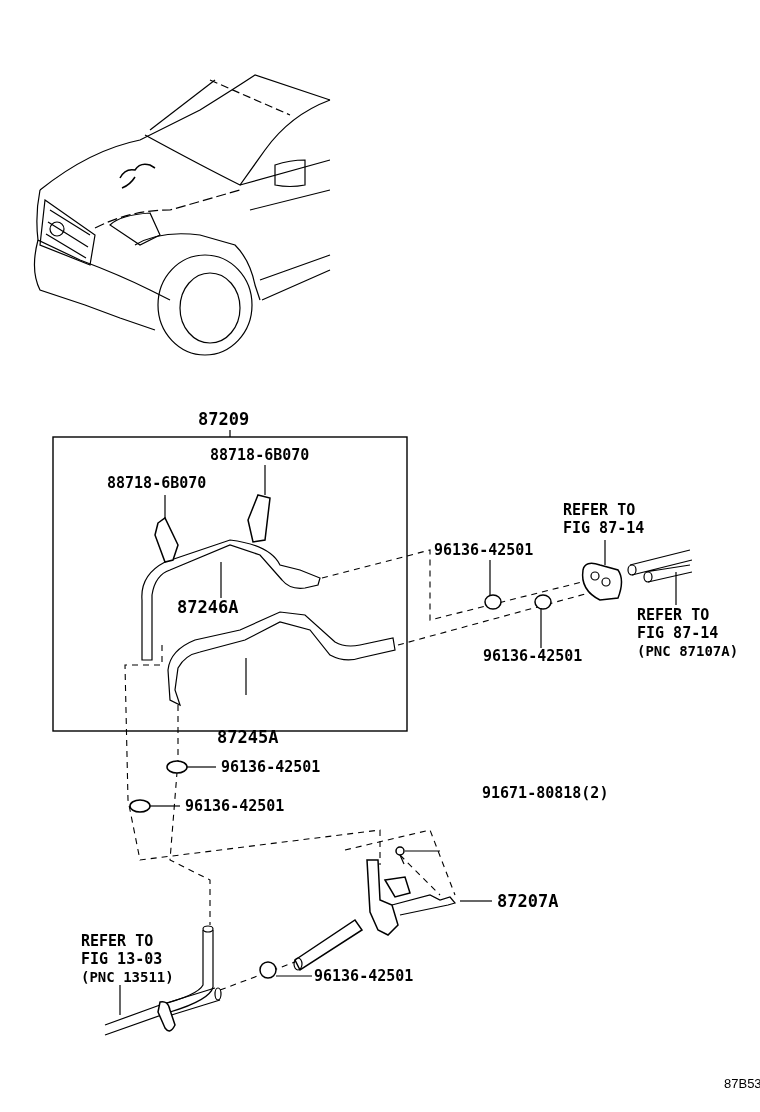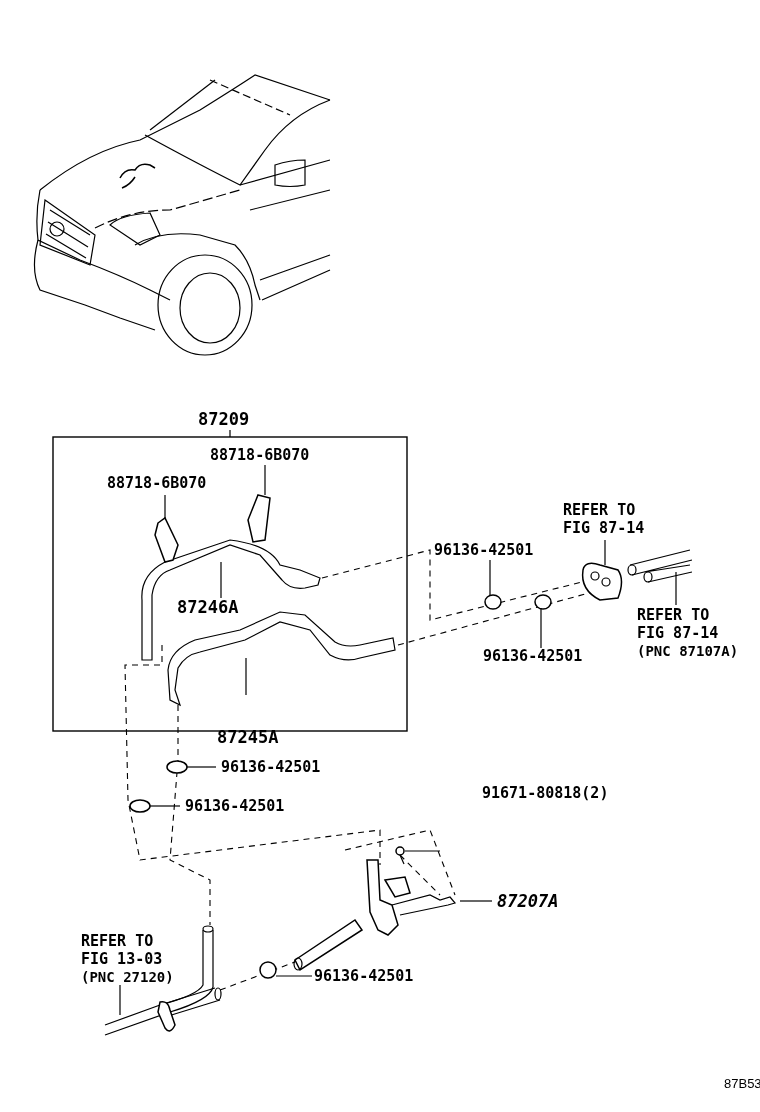--- a/index.html
+++ b/index.html
@@ -134,33 +134,33 @@
   <div class="lbl med" style="left:107px; top:476px;">88718-6B070</div>
   <div class="lbl big" style="left:177px; top:599px;">87246A</div>
   <div class="lbl big" style="left:217px; top:729px;">87245A</div>
   <div class="lbl med" style="left:434px; top:543px;">96136-42501</div>
   <div class="lbl med" style="left:483px; top:649px;">96136-42501</div>
   <div class="lbl med" style="left:221px; top:760px;">96136-42501</div>
   <div class="lbl med" style="left:185px; top:799px;">96136-42501</div>
   <div class="lbl med" style="left:450px; top:786px;margin-left:32px;">
     <span>91671-80818</span><span>(2)</span>
   </div>
-  <div class="lbl big" style="left:497px; top:893px;font-style:italic;">87207A</div>
+  <div class="lbl big" style="left:497px; top:893px;">87207A</div>
   <div class="lbl med" style="left:314px; top:969px;">96136-42501</div>
 
   
   <div class="lbl med" style="left:563px; top:501px; line-height:18px;">
     <div>REFER TO</div>
     <div>FIG 87-14</div>
   </div>
   <div class="lbl med" style="left:637px; top:606px; line-height:18px;">
     <div>REFER TO</div>
     <div>FIG 87-14</div>
     <div class="sm">(PNC 87107A)</div>
   </div>
   <div class="lbl med" style="left:81px; top:932px; line-height:18px;">
     <div>REFER TO</div>
     <div>FIG 13-03</div>
-    <div class="sm">(PNC 27120)</div>
+    <div class="sm">(PNC 13511)</div>
   </div>
 
   <div class="code" style="left:686px; top:1076px;margin-left:38px;">87B530</div>
 </div>
 
 </body></html>

